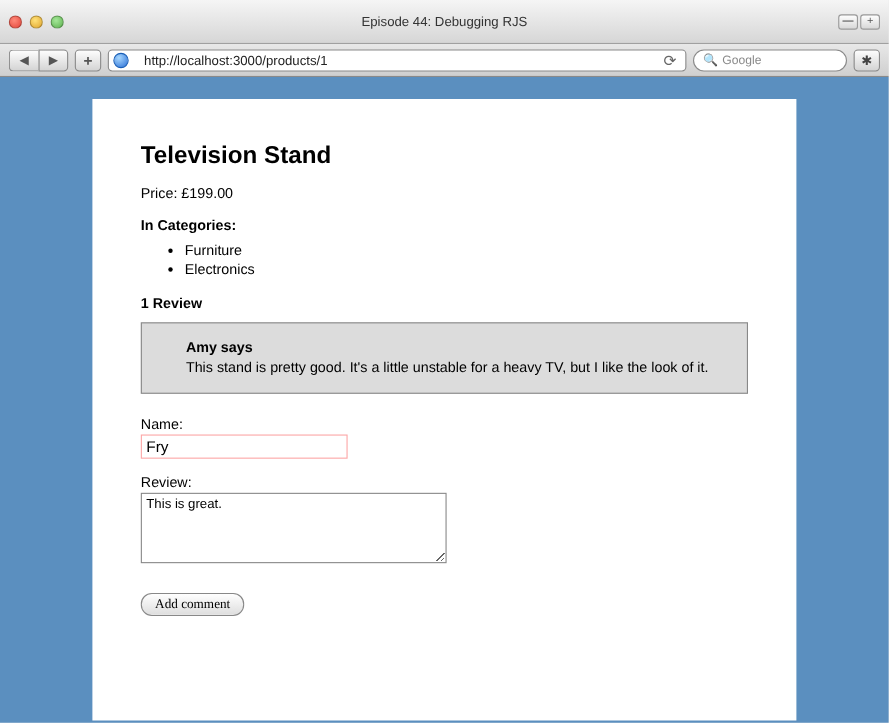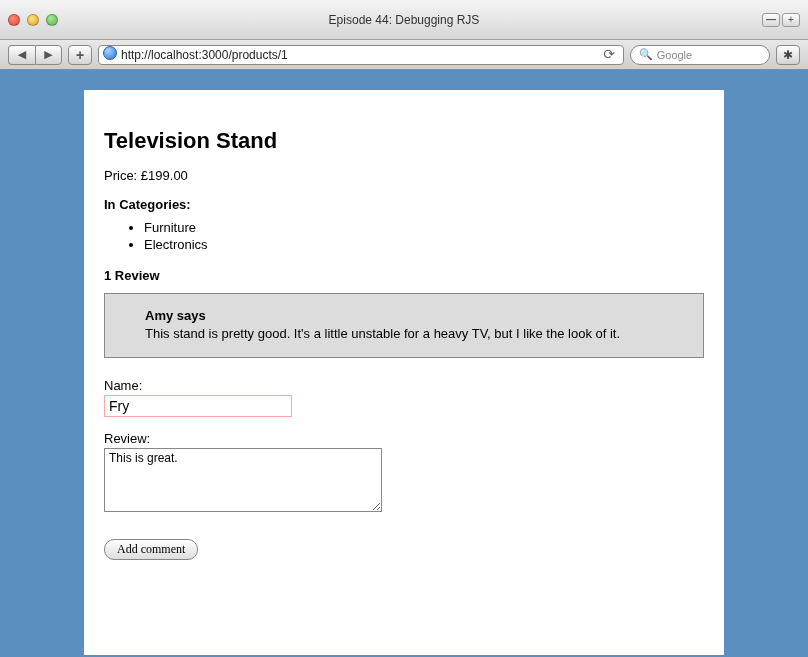--- a/index.html
+++ b/index.html
@@ -97,22 +97,23 @@
       color: #555;
       font-weight: bold;
     }
     .url-bar {
       flex: 1;
       height: 20px;
       background: #fff;
       border: 1px solid #8a8a8a;
       border-radius: 4px;
       display: flex;
+      align-items: center;
       padding: 0 4px;
-      gap: 4px;
+      gap: 14px;
     }
     .url-globe {
       width: 14px;
       height: 14px;
       border-radius: 50%;
       background: radial-gradient(circle at 35% 30%, #a8d8ff, #2a6fd6);
       border: 0.5px solid #1a5fb6;
       flex-shrink: 0;
     }
     .url-text {
@@ -161,21 +162,21 @@
     }
     .viewport {
       background: #5b8fbf;
       height: 605px;
       padding: 20px 84px;
     }
     .page {
       background: #fff;
       width: 100%;
       min-height: 565px;
-      padding: 38px 20px;
+      padding: 38px 44px;
     }
     h1 {
       font-size: 22px;
       font-weight: bold;
       margin-bottom: 14px;
     }
     .price-line {
       font-size: 13px;
       margin-bottom: 14px;
     }

